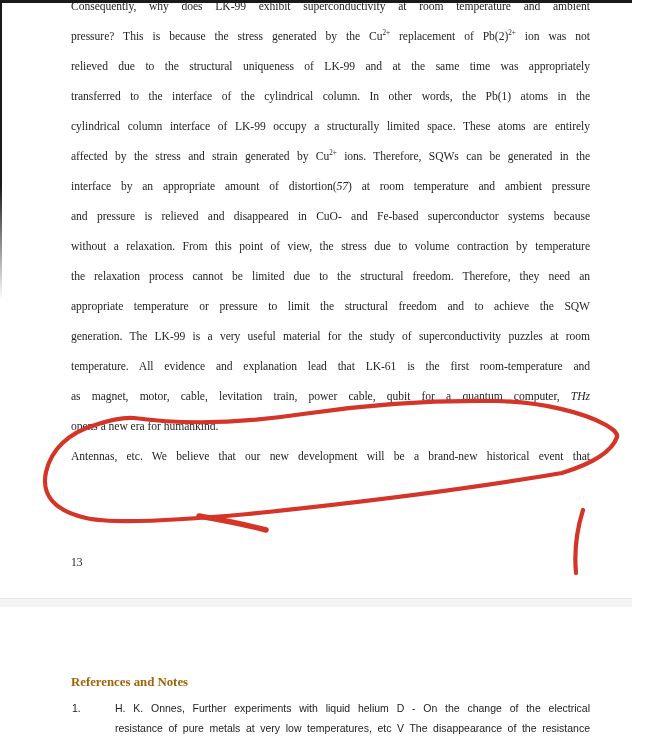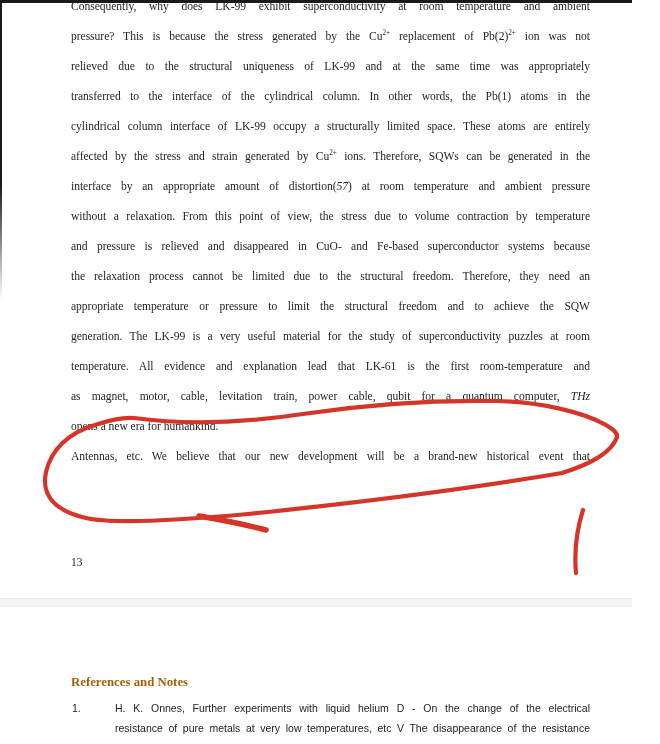--- a/index.html
+++ b/index.html
@@ -69,22 +69,22 @@
   <div class="leftedge"></div>
 
   <div class="bodytext">
       <div class="bline j"><span>Consequently, why does LK-99 exhibit superconductivity at room temperature and ambient</span></div>
       <div class="bline j"><span>pressure? This is because the stress generated by the Cu</span><span class="sup">2+</span><span> replacement of Pb(2)</span><span class="sup">2+</span><span> ion was not</span></div>
       <div class="bline j"><span>relieved due to the structural uniqueness of LK-99 and at the same time was appropriately</span></div>
       <div class="bline j"><span>transferred to the interface of the cylindrical column. In other words, the Pb(1) atoms in the</span></div>
       <div class="bline j"><span>cylindrical column interface of LK-99 occupy a structurally limited space. These atoms are entirely</span></div>
       <div class="bline j"><span>affected by the stress and strain generated by Cu</span><span class="sup">2+</span><span> ions. Therefore, SQWs can be generated in the</span></div>
       <div class="bline j"><span>interface by an appropriate amount of distortion(</span><span class="i">57</span><span>) at room temperature and ambient pressure</span></div>
+      <div class="bline j"><span>and pressure is relieved and disappeared in CuO- and Fe-based superconductor systems because</span></div>
       <div class="bline j"><span>without a relaxation. From this point of view, the stress due to volume contraction by temperature</span></div>
-      <div class="bline j"><span>and pressure is relieved and disappeared in CuO- and Fe-based superconductor systems because</span></div>
       <div class="bline j"><span>the relaxation process cannot be limited due to the structural freedom. Therefore, they need an</span></div>
       <div class="bline j"><span>appropriate temperature or pressure to limit the structural freedom and to achieve the SQW</span></div>
       <div class="bline j"><span>generation. The LK-99 is a very useful material for the study of superconductivity puzzles at room</span></div>
       <div class="bline j"><span>temperature. All evidence and explanation lead that LK-61 is the first room-temperature and</span></div>
       <div class="bline j"><span>as magnet, motor, cable, levitation train, power cable, qubit for a quantum computer, </span><span class="i">THz</span></div>
       <div class="bline"><span>opens a new era for humankind.</span></div>
       <div class="bline j"><span>Antennas, etc. We believe that our new development will be a brand-new historical event that</span></div>
     </div>
 
   <div class="pagenum">13</div>

